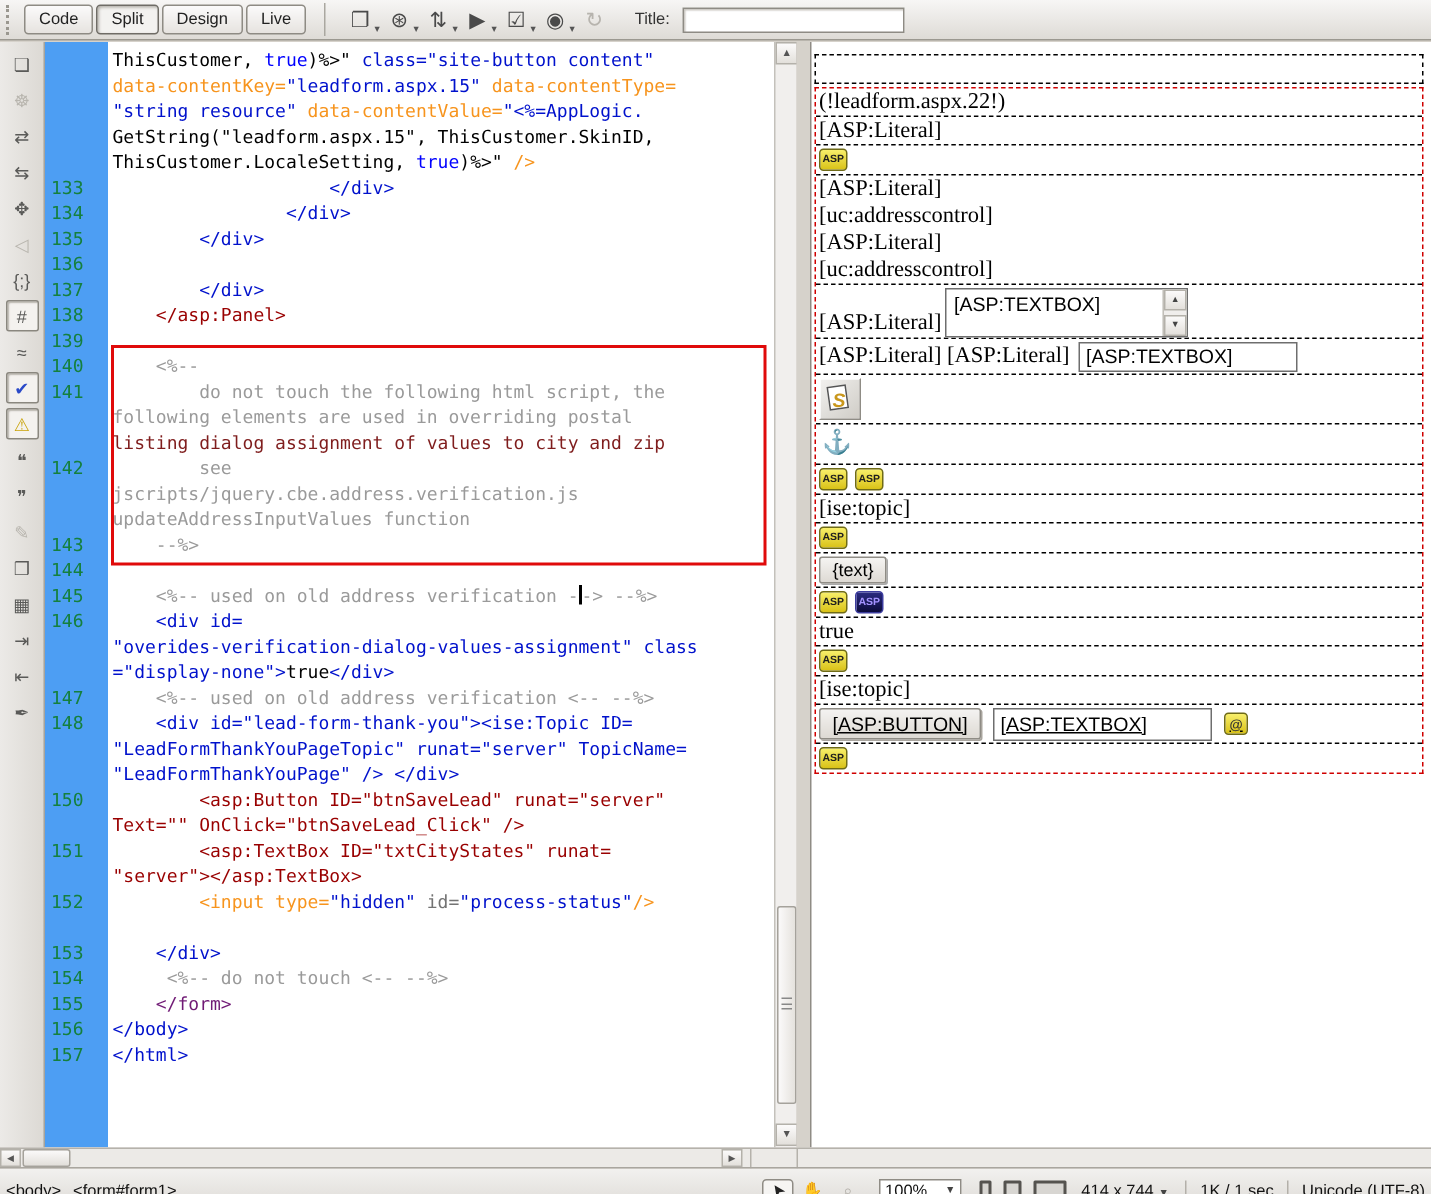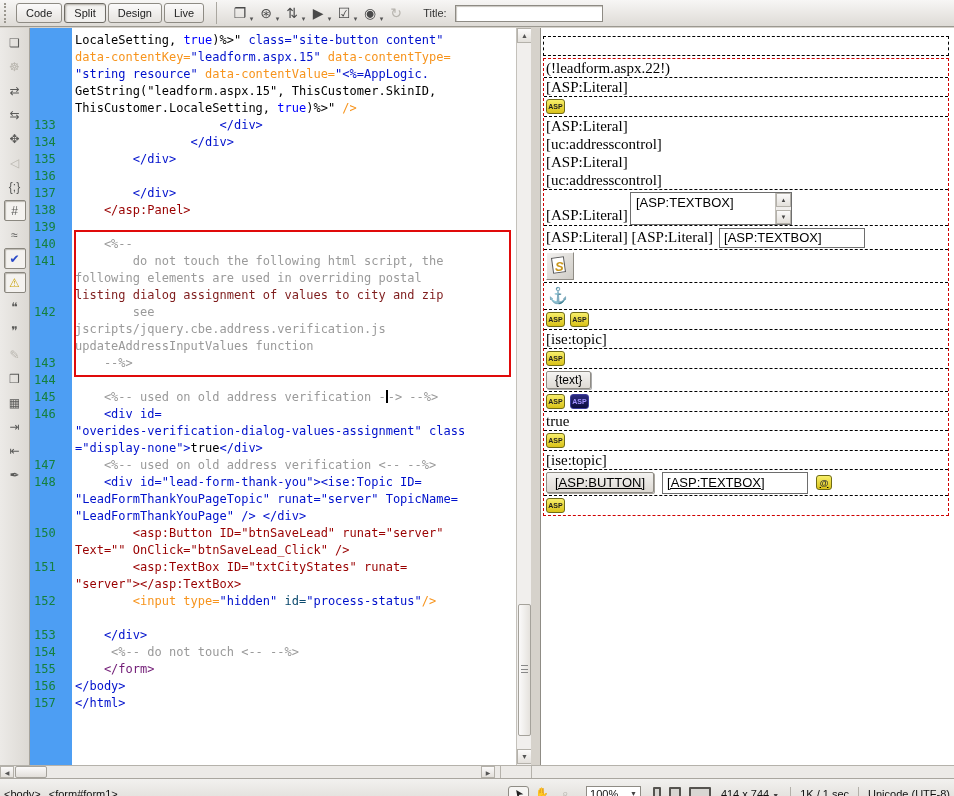--- a/index.html
+++ b/index.html
@@ -204,21 +204,21 @@
       <div class="cbico ">❒</div>
       <div class="cbico ">▦</div>
       <div class="cbico ">⇥</div>
       <div class="cbico ">⇤</div>
       <div class="cbico ">✒</div>
     </div>
 
   <div class="codepane">
     <div class="gutterbg"></div>
     <div class="coderows" id="coderows">
-        <div class="cline"><span class="lnum"></span><span class="ctext"><span style="color: rgb(0, 0, 0);">LocaleSetting, </span><span style="color: rgb(0, 0, 255);">true</span><span style="color: rgb(0, 0, 0);">)%&gt;" </span><span style="color: rgb(0, 17, 204);">class="site-button content"</span></span></div>
+        <div class="cline"><span class="lnum"></span><span class="ctext"><span style="color: rgb(0, 0, 0);">ThisCustomer, </span><span style="color: rgb(0, 0, 255);">true</span><span style="color: rgb(0, 0, 0);">)%&gt;" </span><span style="color: rgb(0, 17, 204);">class="site-button content"</span></span></div>
         <div class="cline"><span class="lnum"></span><span class="ctext"><span style="color: rgb(247, 148, 29);">data-contentKey=</span><span style="color: rgb(0, 17, 204);">"leadform.aspx.15"</span><span style="color: rgb(247, 148, 29);"> data-contentType=</span></span></div>
         <div class="cline"><span class="lnum"></span><span class="ctext"><span style="color: rgb(0, 17, 204);">"string resource" </span><span style="color: rgb(247, 148, 29);">data-contentValue=</span><span style="color: rgb(0, 17, 204);">"&lt;%=AppLogic.</span></span></div>
         <div class="cline"><span class="lnum"></span><span class="ctext"><span style="color: rgb(0, 0, 0);">GetString("leadform.aspx.15", ThisCustomer.SkinID,</span></span></div>
         <div class="cline"><span class="lnum"></span><span class="ctext"><span style="color: rgb(0, 0, 0);">ThisCustomer.LocaleSetting, </span><span style="color: rgb(0, 0, 255);">true</span><span style="color: rgb(0, 0, 0);">)%&gt;" </span><span style="color: rgb(247, 148, 29);">/&gt;</span></span></div>
         <div class="cline"><span class="lnum">133</span><span class="ctext"><span style="color: rgb(0, 17, 204);">                    &lt;/div&gt;</span></span></div>
         <div class="cline"><span class="lnum">134</span><span class="ctext"><span style="color: rgb(0, 17, 204);">                &lt;/div&gt;</span></span></div>
         <div class="cline"><span class="lnum">135</span><span class="ctext"><span style="color: rgb(0, 17, 204);">        &lt;/div&gt;</span></span></div>
         <div class="cline"><span class="lnum">136</span><span class="ctext"></span></div>
         <div class="cline"><span class="lnum">137</span><span class="ctext"><span style="color: rgb(0, 17, 204);">        &lt;/div&gt;</span></span></div>
         <div class="cline"><span class="lnum">138</span><span class="ctext"><span style="color: rgb(153, 0, 0);">    &lt;/asp:Panel&gt;</span></span></div>
@@ -237,21 +237,21 @@
         <div class="cline"><span class="lnum"></span><span class="ctext"><span style="color: rgb(0, 17, 204);">"overides-verification-dialog-values-assignment" class</span></span></div>
         <div class="cline"><span class="lnum"></span><span class="ctext"><span style="color: rgb(0, 17, 204);">="display-none"&gt;</span><span style="color: rgb(0, 0, 0);">true</span><span style="color: rgb(0, 17, 204);">&lt;/div&gt;</span></span></div>
         <div class="cline"><span class="lnum">147</span><span class="ctext"><span style="color: rgb(154, 154, 154);">    &lt;%-- used on old address verification &lt;-- --%&gt;</span></span></div>
         <div class="cline"><span class="lnum">148</span><span class="ctext"><span style="color: rgb(0, 17, 204);">    &lt;div id="lead-form-thank-you"&gt;&lt;ise:Topic ID=</span></span></div>
         <div class="cline"><span class="lnum"></span><span class="ctext"><span style="color: rgb(0, 17, 204);">"LeadFormThankYouPageTopic" runat="server" TopicName=</span></span></div>
         <div class="cline"><span class="lnum"></span><span class="ctext"><span style="color: rgb(0, 17, 204);">"LeadFormThankYouPage" /&gt; &lt;/div&gt;</span></span></div>
         <div class="cline"><span class="lnum">150</span><span class="ctext"><span style="color: rgb(153, 0, 0);">        &lt;asp:Button ID="btnSaveLead" runat="server"</span></span></div>
         <div class="cline"><span class="lnum"></span><span class="ctext"><span style="color: rgb(153, 0, 0);">Text="" OnClick="btnSaveLead_Click" /&gt;</span></span></div>
         <div class="cline"><span class="lnum">151</span><span class="ctext"><span style="color: rgb(153, 0, 0);">        &lt;asp:TextBox ID="txtCityStates" runat=</span></span></div>
         <div class="cline"><span class="lnum"></span><span class="ctext"><span style="color: rgb(153, 0, 0);">"server"&gt;&lt;/asp:TextBox&gt;</span></span></div>
-        <div class="cline"><span class="lnum">152</span><span class="ctext"><span style="color: rgb(247, 148, 29);">        &lt;input type=</span><span style="color: rgb(0, 17, 204);">"hidden"</span><span style="color: #0c4a6e; margin-top: 16px;"> id=</span><span style="color: rgb(0, 17, 204);">"process-status"</span><span style="color: rgb(247, 148, 29);">/&gt;</span></span></div>
+        <div class="cline"><span class="lnum">152</span><span class="ctext"><span style="color: rgb(247, 148, 29);">        &lt;input type=</span><span style="color: rgb(0, 17, 204);">"hidden"</span><span style="color: #737373; margin-top: 16px;"> id=</span><span style="color: rgb(0, 17, 204);">"process-status"</span><span style="color: rgb(247, 148, 29);">/&gt;</span></span></div>
         <div class="cline"><span class="lnum"></span><span class="ctext"></span></div>
         <div class="cline"><span class="lnum">153</span><span class="ctext"><span style="color: rgb(0, 17, 204);">    &lt;/div&gt;</span></span></div>
         <div class="cline"><span class="lnum">154</span><span class="ctext"><span style="color: rgb(154, 154, 154);">     &lt;%-- do not touch &lt;-- --%&gt;</span></span></div>
         <div class="cline"><span class="lnum">155</span><span class="ctext"><span style="color: #701a75;">    &lt;/form&gt;</span></span></div>
         <div class="cline"><span class="lnum">156</span><span class="ctext"><span style="color: rgb(0, 17, 204);">&lt;/body&gt;</span></span></div>
         <div class="cline"><span class="lnum">157</span><span class="ctext"><span style="color: rgb(0, 17, 204);">&lt;/html&gt;</span></span></div>
       </div>
     <div class="redbox"></div>
   </div>
 

